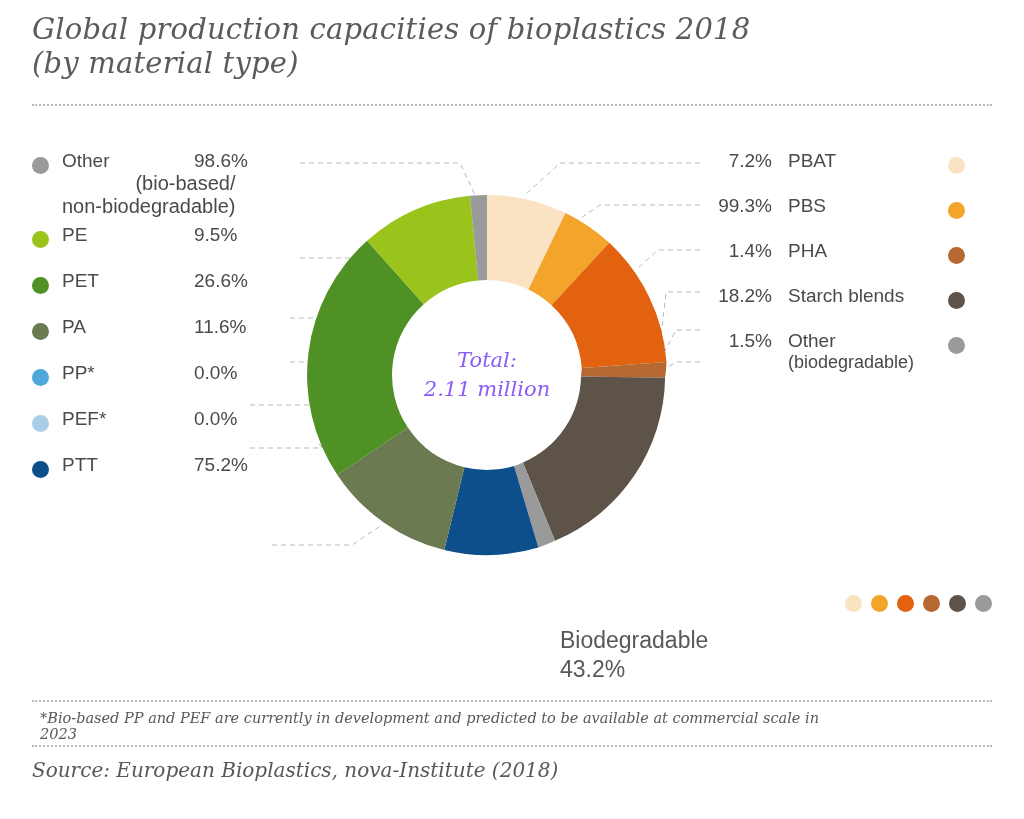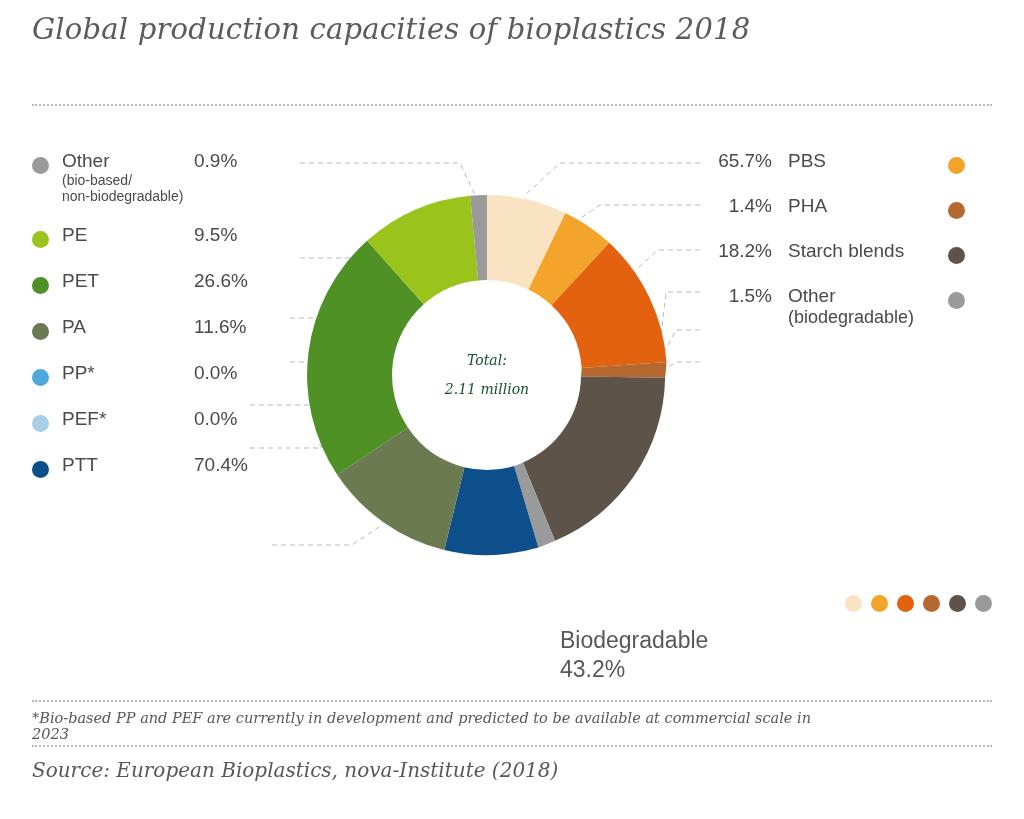--- a/index.html
+++ b/index.html
@@ -47,21 +47,21 @@
     border-radius: 50%;
     flex: 0 0 17px;
     margin-top: 3px;
   }
 
   
   .left-legend { position: absolute; left: 32px; top: 150px; width: 300px; }
   .left-row { position: relative; height: 46px; }
   .left-row .dot { position: absolute; left: 0; top: 4px; }
   .left-row .name { position: absolute; left: 30px; top: 0; font-size: 19px; }
-  .left-row .sub  { position: absolute; left: 30px; top: 22px; font-size: 14px; }
+  .left-row .sub  { position: absolute; left: 30px; top: 22px; font-size: 20px; text-align: right; }
   .left-row .val  { position: absolute; left: 162px; top: 0; font-size: 19px; }
 
   
   .right-legend { position: absolute; left: 700px; top: 150px; width: 300px; }
   .right-row { position: relative; height: 45px; }
   .right-row .val  { position: absolute; left: 0; top: 0; width: 72px; text-align: right; font-size: 19px; }
   .right-row .name { position: absolute; left: 88px; top: 0; font-size: 19px; }
   .right-row .sub  { position: absolute; left: 88px; top: 22px; font-size: 18px; }
   .right-row .dot  { position: absolute; left: 248px; top: 4px; }
 
@@ -73,41 +73,41 @@
     width: 380px;
     height: 380px;
   }
   .center-text {
     position: absolute;
     left: 50%; top: 50%;
     transform: translate(-50%, -50%);
     text-align: center;
     font-family: "DejaVu Serif", serif;
     font-style: italic;
-    font-size: 14px;
+    font-size: 21px;
     line-height: 29px;
-    color: #14532d;
+    color: #8b5cf6;
     width: 180px;
   }
 
   
   .sum-left { position: absolute; left: 32px; top: 595px; width: 420px; }
   .sum-right { position: absolute; left: 560px; top: 595px; width: 432px; }
   .swatches { display: flex; gap: 9px; }
   .swatches.right { justify-content: flex-end; }
   .sw { width: 17px; height: 17px; border-radius: 50%; }
   .sum-label {
     margin-top: 14px;
     font-size: 23px;
     color: #585858;
     line-height: 29px;
   }
   .footnote {
     position: absolute;
-    left: 32px;
+    left: 40px;
     top: 710px;
     font-family: "DejaVu Serif", serif;
     font-style: italic;
     font-size: 14.5px;
     color: #585858;
   }
   .source {
     position: absolute;
     left: 32px;
     top: 757px;
@@ -120,20 +120,21 @@
   .source b { font-weight: bold; }
   .leaders { position: absolute; left: 0; top: 0; width: 1024px; height: 819px; pointer-events: none; }
 </style>
 </head>
 <body>
 
 <div class="page">
 
   <div class="title">
     <div>Global production capacities of bioplastics 2018</div>
+    <div>(by material type)</div>
   </div>
 
   <div class="rule top"></div>
 
   <svg class="leaders">
     <g fill="none" stroke="#b9b9b9" stroke-width="1" stroke-dasharray="5 4">
       <path d="M300 163 H460 L476 197"></path>
       <path d="M300 258 H430 L392 245"></path>
       <path d="M290 318 H400 L360 290"></path>
       <path d="M290 362 H378 L330 360"></path>
@@ -180,21 +181,21 @@
       <div>Total:</div>
       <div>2.11 million</div>
     </div>
   </div>
 
   <div class="left-legend">
     <div class="left-row" style="height:74px">
       <span class="dot" style="background:#9a9a9a"></span>
       <span class="name">Other</span>
       <span class="sub">(bio-based/<br>non-biodegradable)</span>
-      <span class="val">0.9%</span>
+      <span class="val">98.6%</span>
     </div>
     <div class="left-row" style="height:46px">
       <span class="dot" style="background:#9ac31c"></span>
       <span class="name">PE</span>
       <span class="val">9.5%</span>
     </div>
     <div class="left-row" style="height:46px">
       <span class="dot" style="background:#4f9124"></span>
       <span class="name">PET</span>
       <span class="val">26.6%</span>
@@ -210,27 +211,32 @@
       <span class="val">0.0%</span>
     </div>
     <div class="left-row" style="height:46px">
       <span class="dot" style="background:#a9cfe8"></span>
       <span class="name">PEF*</span>
       <span class="val">0.0%</span>
     </div>
     <div class="left-row" style="height:46px">
       <span class="dot" style="background:#0d4f8b"></span>
       <span class="name">PTT</span>
-      <span class="val">70.4%</span>
+      <span class="val">75.2%</span>
     </div>
   </div>
 
   <div class="right-legend">
     <div class="right-row">
-      <span class="val">65.7%</span>
+      <span class="val">7.2%</span>
+      <span class="name">PBAT</span>
+      <span class="dot" style="background:#fae3c3"></span>
+    </div>
+    <div class="right-row">
+      <span class="val">99.3%</span>
       <span class="name">PBS</span>
       <span class="dot" style="background:#f3a52b"></span>
     </div>
     <div class="right-row">
       <span class="val">1.4%</span>
       <span class="name">PHA</span>
       <span class="dot" style="background:#b5682f"></span>
     </div>
     <div class="right-row">
       <span class="val">18.2%</span>

